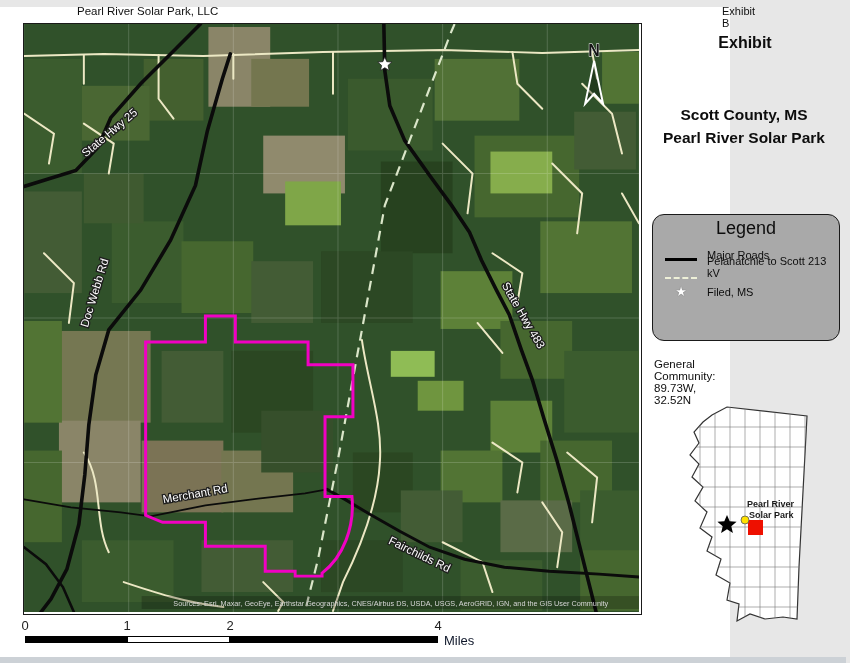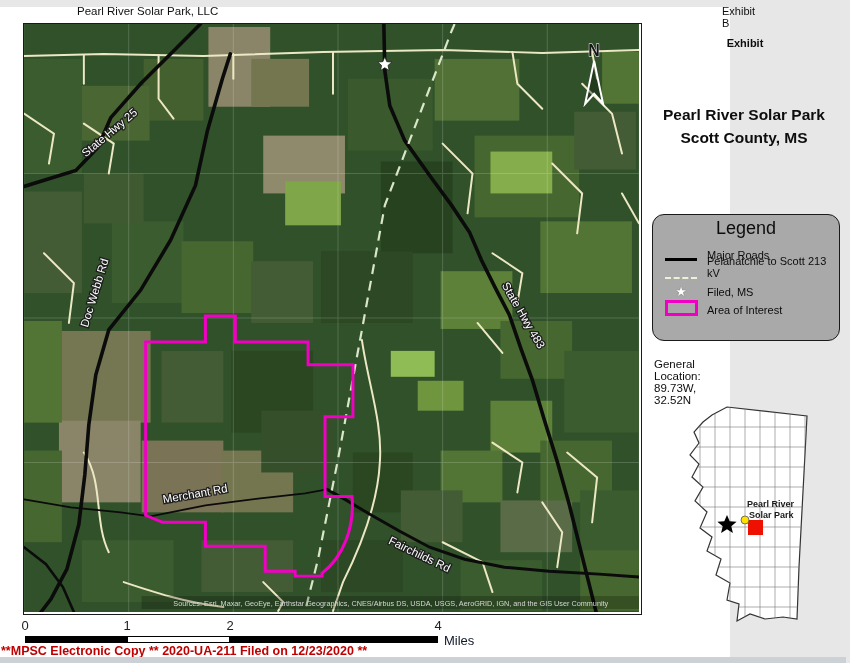--- a/index.html
+++ b/index.html
@@ -3,21 +3,21 @@
 <meta charset="utf-8">
 <style>
   html,body{margin:0;padding:0;}
   body{width:850px;height:663px;background:#e7e7e7;font-family:"Liberation Sans",sans-serif;position:relative;overflow:hidden;}
   .sheet{position:absolute;left:0;top:7px;width:730px;height:650px;background:#ffffff;}
   .map-title{position:absolute;left:77px;top:-2px;font-size:11.5px;color:#111;}
   .exhibit-tag{position:absolute;left:722px;top:-2px;font-size:11px;color:#111;}
   .map-frame{position:absolute;left:23px;top:16px;width:617px;height:590px;border:1px solid #1a1a1a;}
   .map-frame svg{display:block;}
   
-  .panel-heading{position:absolute;left:648px;top:24px;width:194px;text-align:center;font-weight:bold;font-size:11px;color:#0d0d0d;line-height:24px;}
+  .panel-heading{position:absolute;left:648px;top:24px;width:194px;text-align:center;font-weight:bold;font-size:16px;color:#0d0d0d;line-height:24px;}
   .panel-sub{position:absolute;left:644px;top:96px;width:200px;text-align:center;font-weight:bold;font-size:15.5px;color:#0d0d0d;line-height:23px;}
   .legend{position:absolute;left:652px;top:207px;width:188px;height:127px;background:#a9a9a9;border:1.6px solid #1a1a1a;border-radius:12px;box-sizing:border-box;padding:3px 0 2px 0;}
   .legend-title{text-align:center;font-size:18px;color:#0d0d0d;margin-bottom:3px;font-weight:500;}
   .legend-row{display:flex;align-items:flex-end;height:18.5px;padding-left:10px;color:#0d0d0d;font-size:11px;}
   .sw{width:36px;display:flex;justify-content:center;align-items:center;margin-right:8px;flex:0 0 36px;}
   .sw-line{width:32px;height:0;}
   .sw-major{border-top:3px solid #000;}
   .sw-minor{border-top:2px solid #ece8c4;}
   .sw-dash{border-top:2px dashed #eef0d8;}
   .sw-star{color:#ffffff;font-size:13px;text-shadow:0 0 1px #444;line-height:13px;}
@@ -165,51 +165,45 @@
 
       <rect x="118" y="574" width="499" height="13" fill="#000" opacity="0.22"></rect>
       <text class="attr-text" x="368" y="583.5" text-anchor="middle">Sources: Esri, Maxar, GeoEye, Earthstar Geographics, CNES/Airbus DS, USDA, USGS, AeroGRID, IGN, and the GIS User Community</text>
     </svg>
   </div>
 
   <div class="panel-heading">
     <div>Exhibit</div>
   </div>
   <div class="panel-sub">
+    <div>Scott County, MS</div>
     <div>Pearl River Solar Park</div>
-    <div>Scott County, MS</div>
   </div>
 
   <div class="legend">
     <div class="legend-title">Legend</div>
     <div class="legend-row">
       <span class="sw">
           <span class="sw-line sw-major"></span>
         </span>
       <span>Major Roads</span>
     </div>
     <div class="legend-row">
       <span class="sw">
           <span class="sw-line sw-dash"></span>
         </span>
       <span>Pelahatchie to Scott 213 kV</span>
     </div>
     <div class="legend-row">
       <span class="sw sw-star">★</span>
       <span>Filed, MS</span>
     </div>
-    <div class="legend-row">
-      <span class="sw">
-          <span class="sw-aoi"></span>
-        </span>
-      <span>Area of Interest</span>
-    </div>
-  </div>
-
-  <div class="gen-loc">General Location: 89.73W, 32.52N</div>
+  </div>
+
+  <div class="gen-loc">General Community: 89.73W, 32.52N</div>
 
   <div class="inset">
     <svg width="166" height="245" viewBox="676 378 166 245">
       <defs>
         <clipPath id="msclip">
           <path d="M727,400 L807,409 L799,560 L797,612 L783,610 L765,612 L750,607 L737,614 L739,597 L727,593 L730,576 L716,568 L721,552 L707,544 L712,530 L700,521 L707,505 L695,494 L703,480 L692,470 L699,457 L690,448 L699,436 L694,425 L703,415 L712,408 Z"></path>
         </clipPath>
       </defs>
       <path d="M727,400 L807,409 L799,560 L797,612 L783,610 L765,612 L750,607 L737,614 L739,597 L727,593 L730,576 L716,568 L721,552 L707,544 L712,530 L700,521 L707,505 L695,494 L703,480 L692,470 L699,457 L690,448 L699,436 L694,425 L703,415 L712,408 Z" fill="#ffffff" stroke="#333" stroke-width="1.2"></path>
       <g clip-path="url(#msclip)" stroke="#777" stroke-width="0.6">
@@ -242,15 +236,14 @@
 
   <div class="tick" style="left:25px;">0</div>
   <div class="tick" style="left:127px;">1</div>
   <div class="tick" style="left:230px;">2</div>
   <div class="tick" style="left:438px;">4</div>
   <div class="bar-seg" style="left:25px;width:102px;background:#000;"></div>
   <div class="bar-seg" style="left:127px;width:103px;background:#fff;border:1px solid #000;"></div>
   <div class="bar-seg" style="left:230px;width:208px;background:#000;"></div>
   <div class="miles">Miles</div>
 
-  <div class="footer-red">**MPSC Electronic Copy ** 2020-UA-211 Filed on 12/23/2020 **</div>
   <div class="bottom-strip"></div>
 </div>
 
 </body></html>

